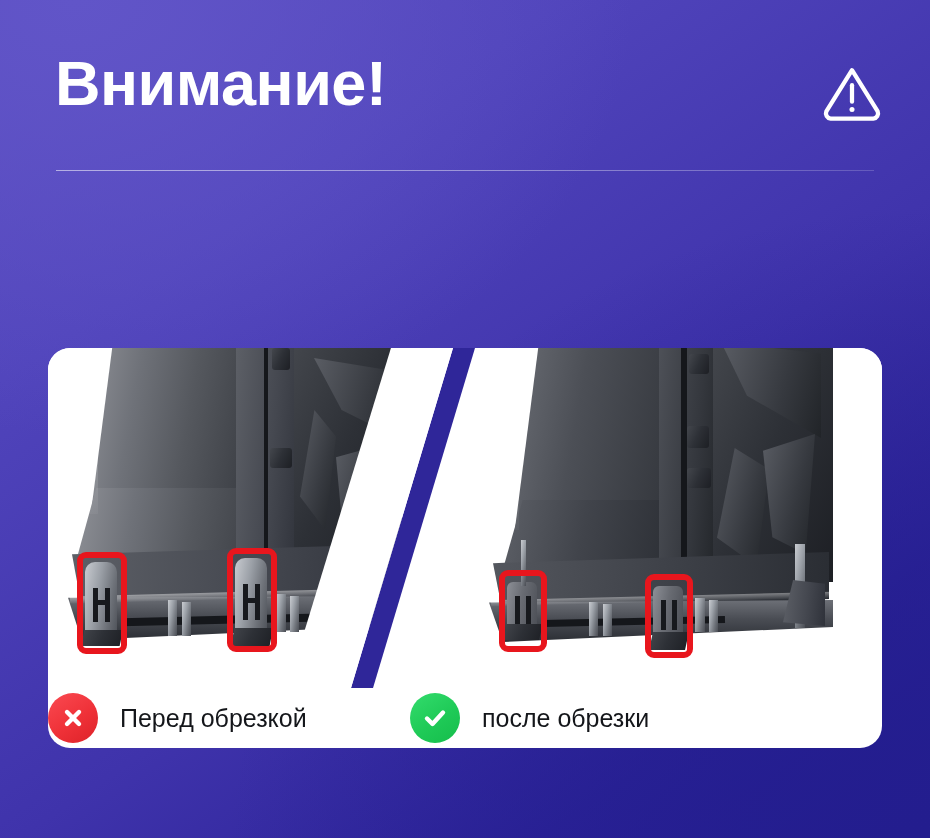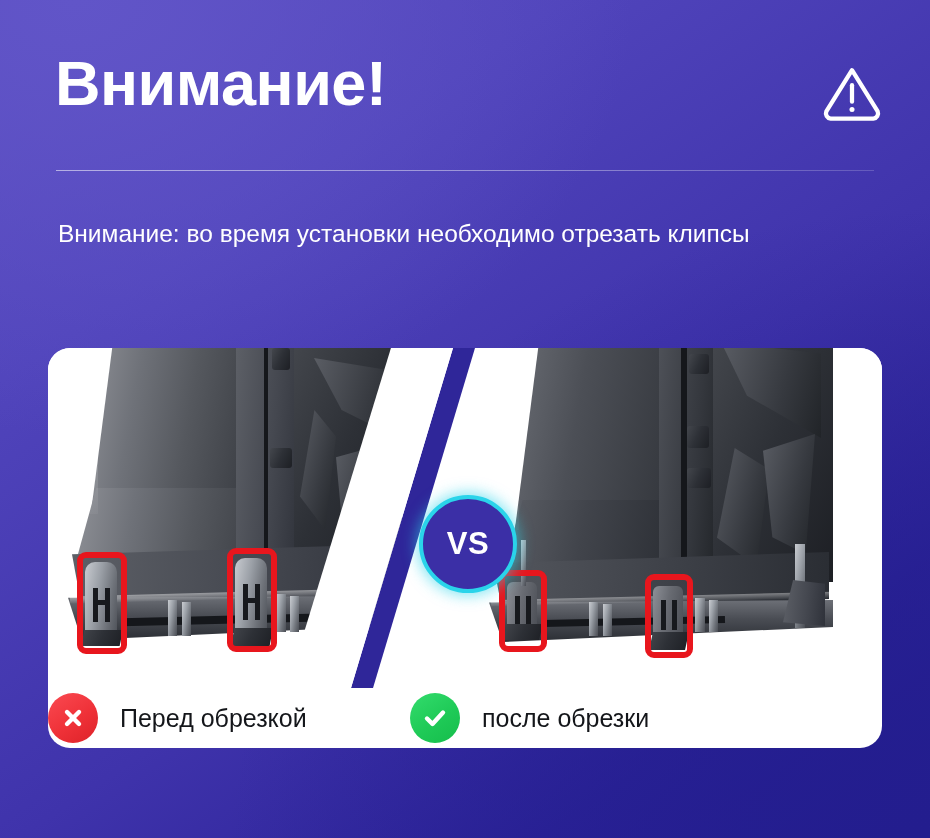--- a/index.html
+++ b/index.html
@@ -213,21 +213,20 @@
     <svg class="warn-icon" viewBox="0 0 64 64">
       <path d="M32 8.5 L58.5 51 A5.5 5.5 0 0 1 54 58.5 L10 58.5 A5.5 5.5 0 0 1 5.5 51 Z" fill="none" stroke="#ffffff" stroke-width="4.4" stroke-linejoin="round"></path>
       <line x1="32" y1="24" x2="32" y2="41" stroke="#ffffff" stroke-width="4.4" stroke-linecap="round"></line>
       <circle cx="32" cy="49" r="2.6" fill="#ffffff"></circle>
     </svg>
 
     <div class="divider"></div>
   </div>
 
   <div class="notice">
-    <span>Внимание: во время установки необходимо отрезать клипсы</span>
   </div>
 
   <div class="compare-card">
 
     <div class="photo-pane left">
       <div class="part">
 
         <div class="duct-body" style="left:42px; top:-14px; width:150px; height:186px; clip-path:polygon(16% 0%, 100% 0%, 100% 100%, 0% 100%);"></div>
         <div class="duct-body" style="left:30px; top:140px; width:182px; height:66px; clip-path:polygon(10% 0%, 100% 0%, 100% 100%, 0% 100%);"></div>
         <div class="sheen" style="left:30px; top:-14px; width:20px; height:180px; clip-path:polygon(60% 0%, 100% 0%, 100% 100%, 0% 100%); opacity:.75;"></div>
@@ -320,23 +319,20 @@
       <div class="hl-box" style="left:180px; top:226px; width:48px; height:84px;"></div>
     </div>
 
     <svg class="slash" viewBox="0 0 834 340" preserveAspectRatio="none">
       <path d="M452 -10 L344 350 L300 350 L408 -10 Z" fill="#ffffff"></path>
       <path d="M430 -10 L322 350 L300 350 L408 -10 Z" fill="#2f2699"></path>
       <path d="M408 -10 L300 350 L236 350 L346 -10 Z" fill="#ffffff"></path>
     </svg>
   </div>
 
-  <div class="vs-badge">
-    <span>VS</span>
-  </div>
 
   <div class="label-row after">
     <div class="badge good">
       <svg width="28" height="28" viewBox="0 0 28 28" aria-hidden="true">
         <polyline points="6,14.5 11.5,20 22,8.5" fill="none" stroke="#ffffff" stroke-width="4.4" stroke-linecap="round" stroke-linejoin="round"></polyline>
       </svg>
     </div>
     <div class="label-text">после обрезки</div>
   </div>
 

